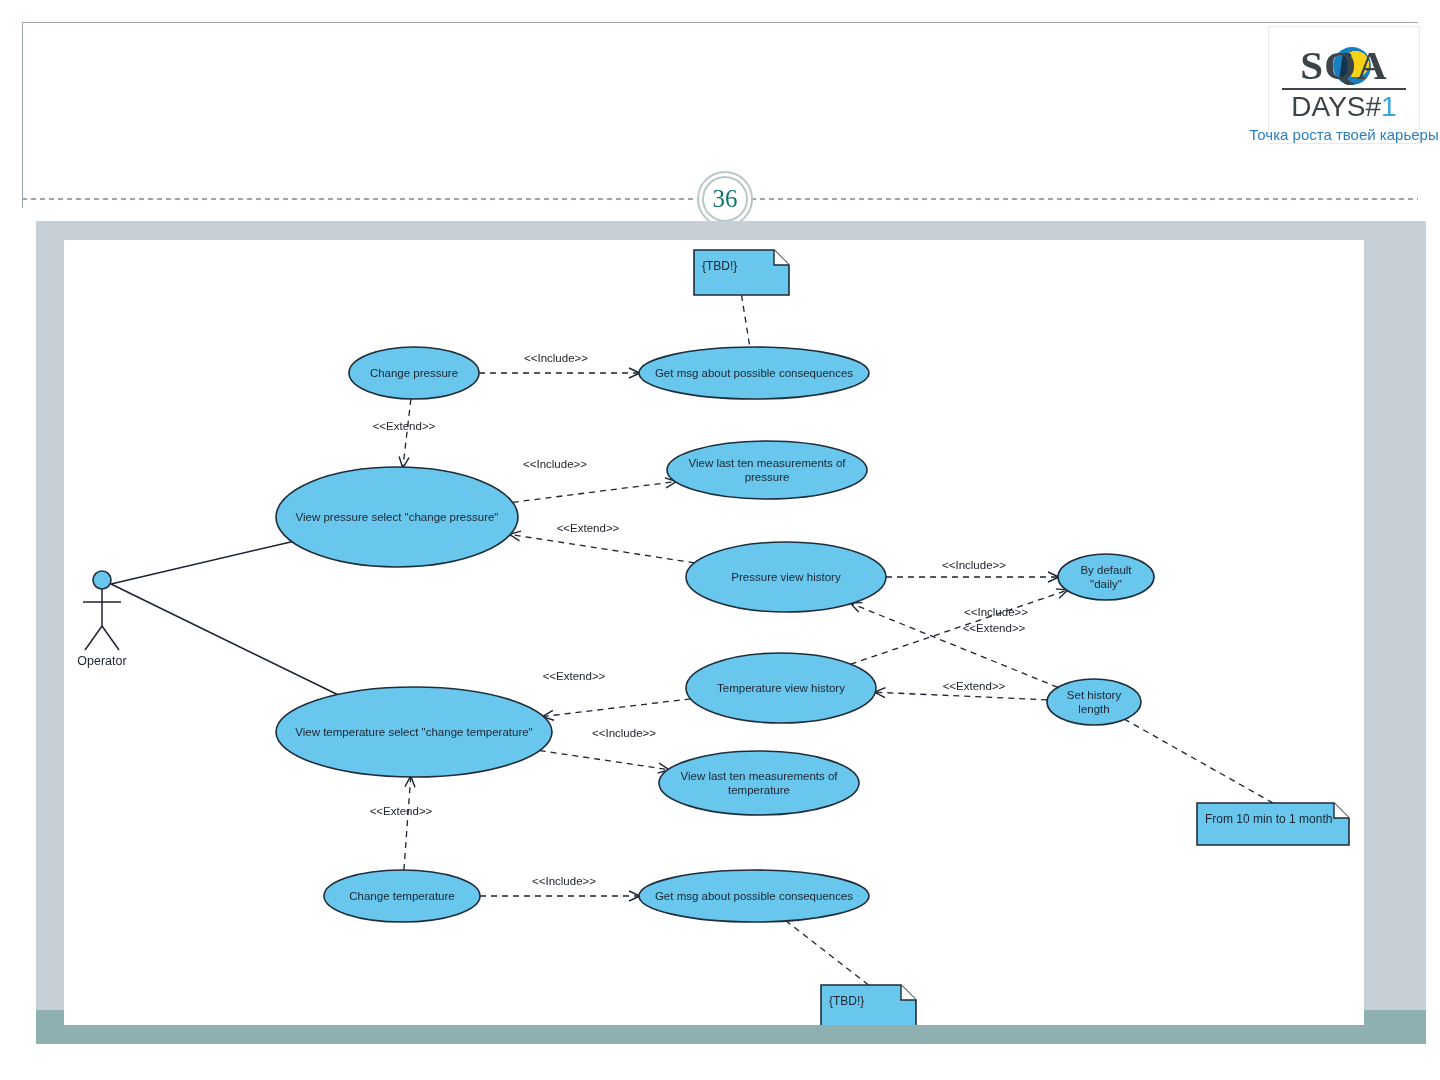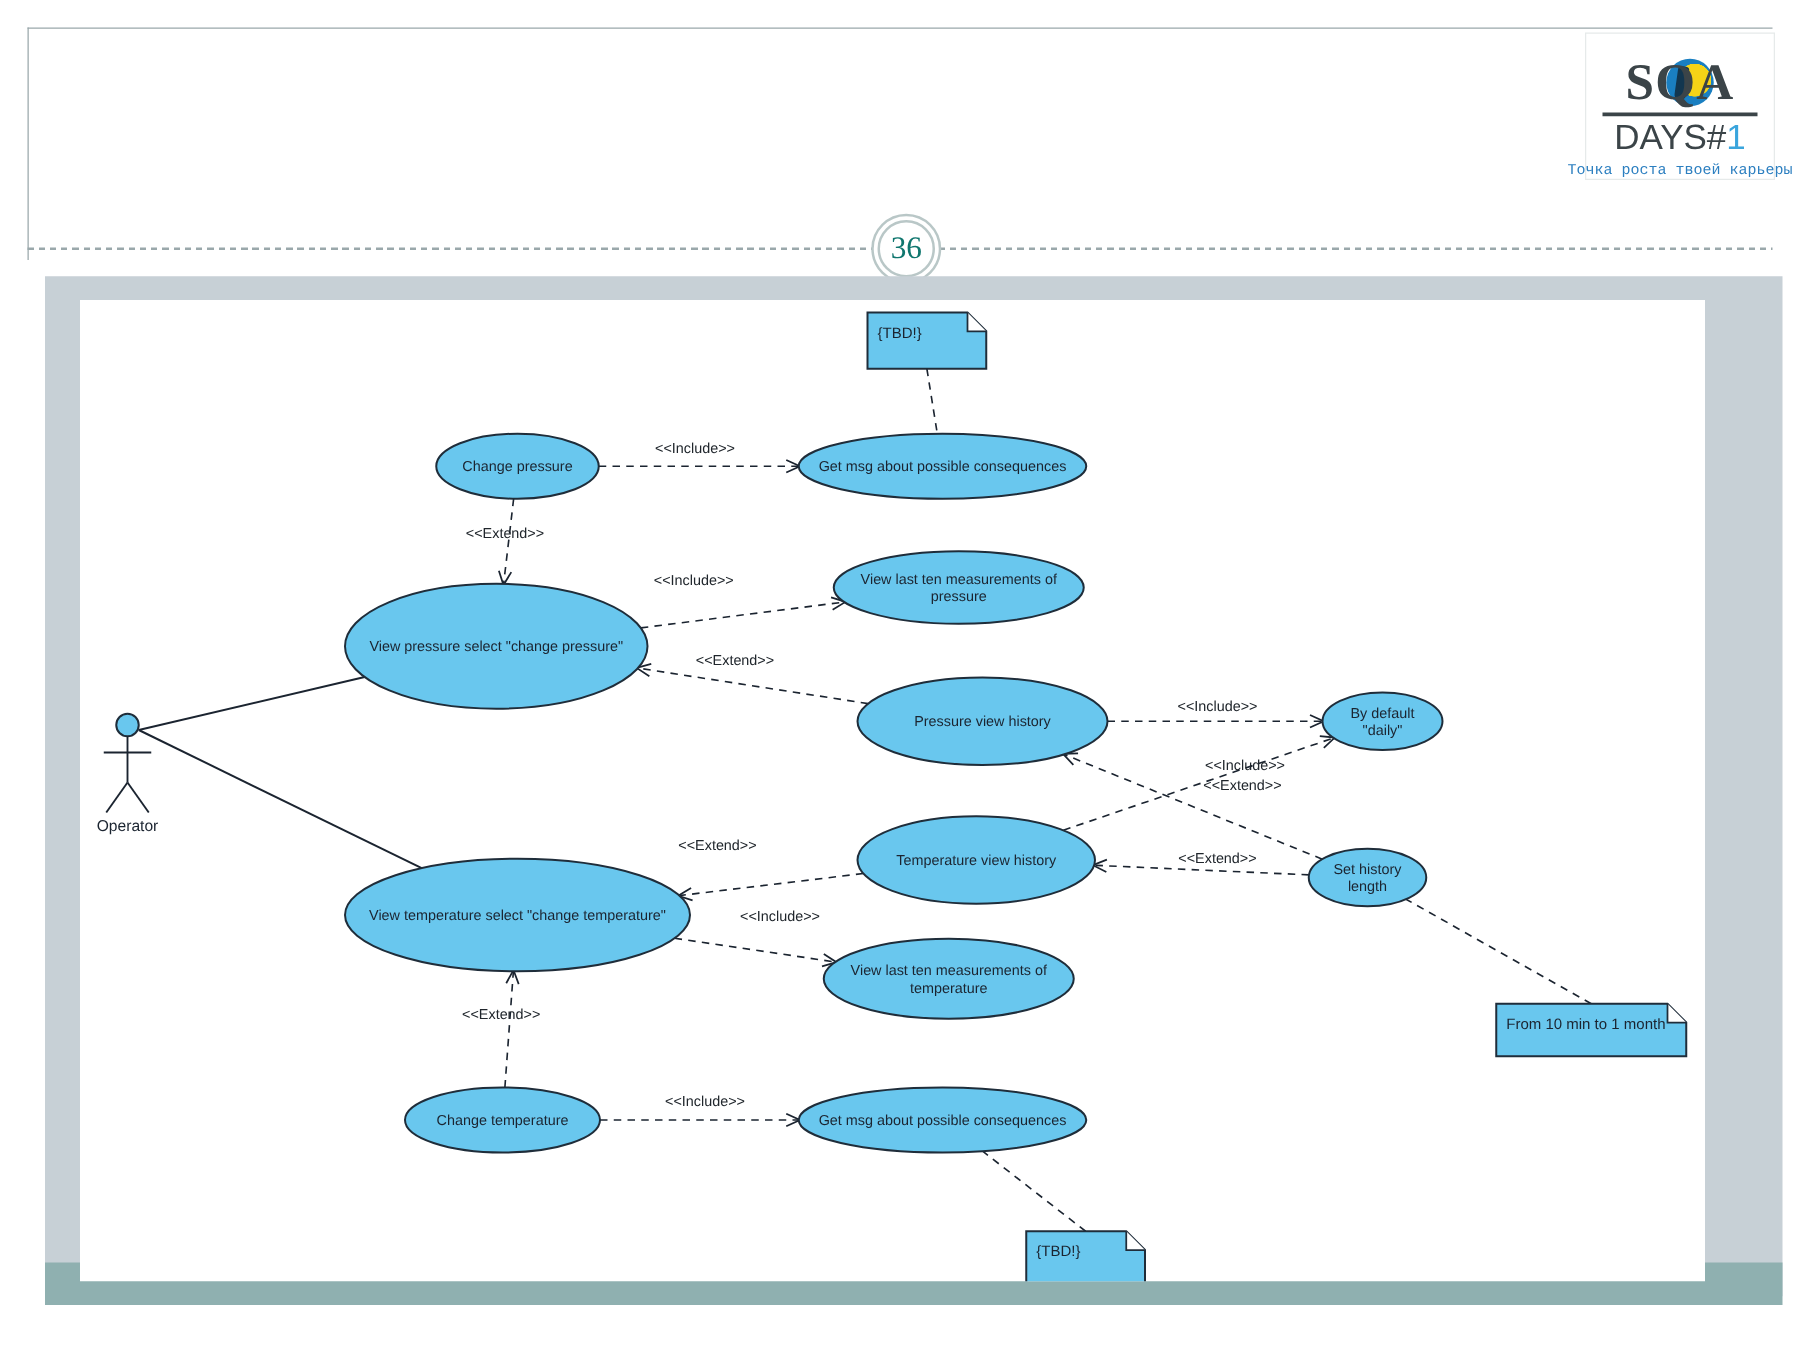--- a/index.html
+++ b/index.html
@@ -83,22 +83,22 @@
     background:#12364f;border-radius:3px;transform:rotate(8deg);
   }
   .logo .sqa .letters{position:relative;z-index:2;}
   .logo .rule{width:124px;height:3px;background:#3b4448;margin:1px 0 2px;}
   .logo .days{
     font-family:"Liberation Sans",sans-serif;
     font-size:28px;color:#3b4448;letter-spacing:0px;line-height:30px;
   }
   .logo .days .num{color:#3aa5dd;}
   .logo .tag{
-    font-family:Liberation Mono, monospace;
-    font-size:12px;color:#2c7fc0;margin-top:4px;white-space:nowrap;
+    font-family:Liberation Sans, sans-serif;
+    font-size:15px;color:#2c7fc0;margin-top:4px;white-space:nowrap;
   }
   
   .panel{
     position:absolute;left:36px;top:221px;width:1390px;height:816px;
     background:#c7d0d6;
   }
   .panel-bottom{
     position:absolute;left:36px;top:1010px;width:1390px;height:34px;
     background:#8fb0b0;
   }

